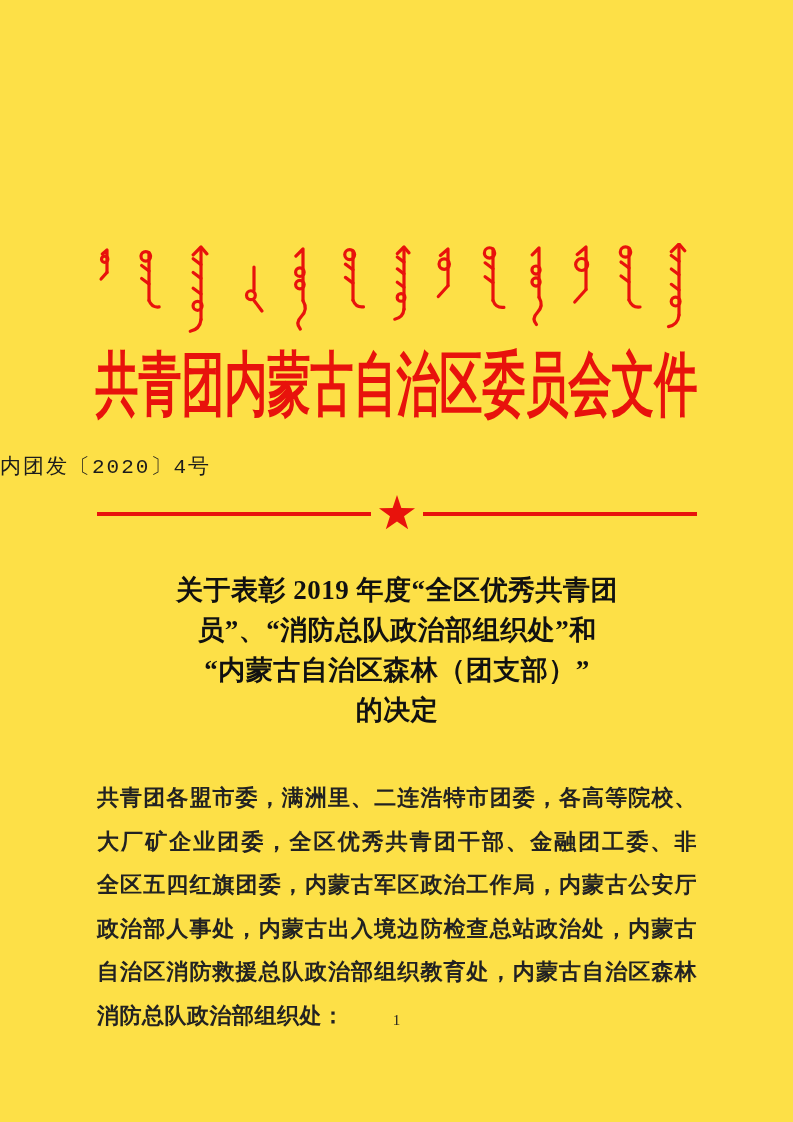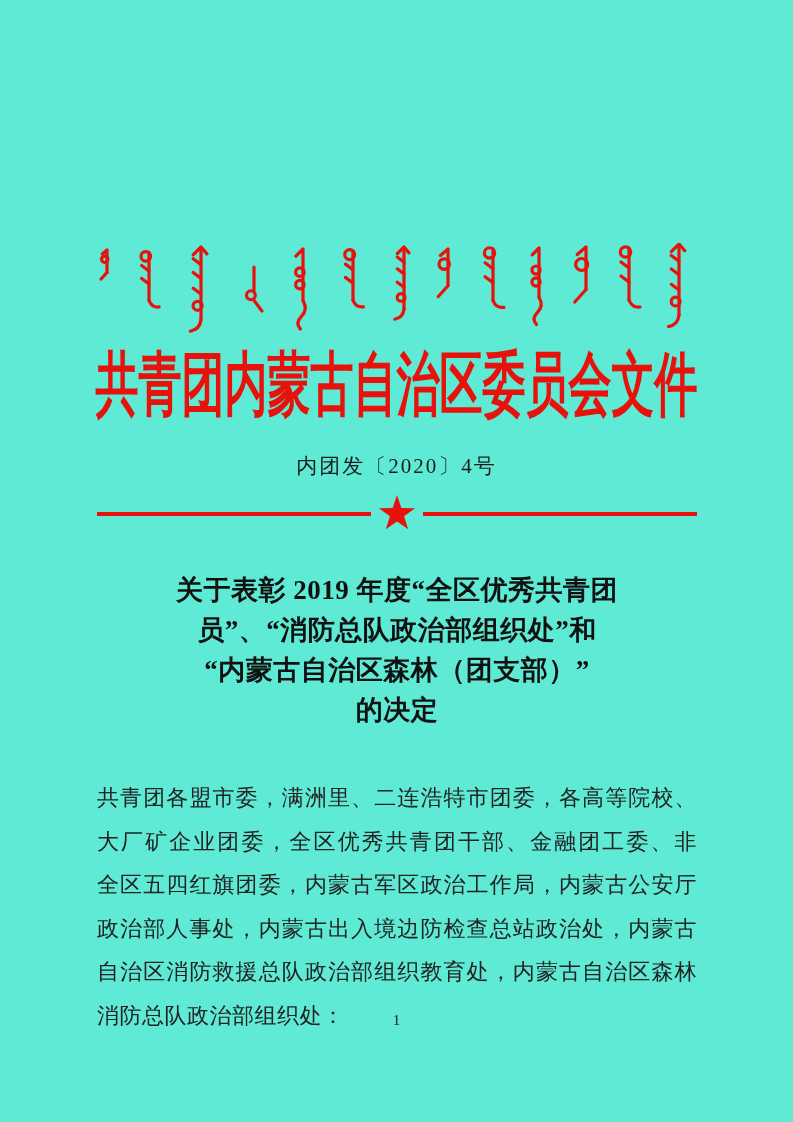--- a/index.html
+++ b/index.html
@@ -1,54 +1,54 @@
 <!DOCTYPE html>
 <html lang="zh" style="--accent: #e8120c; --ink: #1c1c1c;"><head>
 <meta charset="utf-8">
 <style>
   :root { --accent:#e8120c; --ink:#1c1c1c; }
   * { box-sizing:border-box; }
   html,body { margin:0; padding:0; background:#ffffff; }
   .page {
     position:relative; width:793px; height:1122px; margin:0 auto;
-    background:#5eead4; overflow:hidden;
+    background:#fde047; overflow:hidden;
     font-family:"Liberation Serif","DejaVu Serif",serif; color:var(--ink);
   }
   
   .mongolian { position:absolute; left:97px; top:243px; width:600px; height:96px; }
   .mongolian path, .mongolian circle {
     stroke:var(--accent); fill:none; stroke-width:3.2;
     stroke-linecap:round; stroke-linejoin:round; vector-effect:non-scaling-stroke;
   }
   
   .org-name {
     position:absolute; left:0; top:338px; width:100%;
     text-align:center; white-space:nowrap;
     color:var(--accent); font-weight:bold; font-size:43px; letter-spacing:0;
     transform:scaleY(1.62); transform-origin:50% 0;
   }
   .doc-number {
     position:absolute; left:0; top:452px; width:100%;
-    text-align:center; font-size:21px; letter-spacing:2px; color:var(--ink);
+    text-align:left; font-size:21px; letter-spacing:2px; color:var(--ink);font-family:Liberation Mono, monospace;
   }
   .red-rule {
     position:absolute; left:97px; top:495px; width:600px; height:38px;
     display:flex; align-items:center;
   }
   .rule-seg { flex:1 1 auto; height:4px; background:var(--accent); }
   .rule-star { flex:0 0 auto; width:40px; height:40px; margin:0 6px; }
   .rule-star polygon { fill:var(--accent); }
   .doc-title {
     position:absolute; left:97px; top:570px; width:600px;
     text-align:center; font-weight:bold; font-size:27px; line-height:40px;
     color:#111111; letter-spacing:0.5px;
   }
   .body-text {
     position:absolute; left:97px; top:776px; width:600px;
-    font-size:22px; line-height:43.5px; color:#222222;
+    font-size:22px; line-height:43.5px; color:#222222;font-weight:bold;
   }
   .body-line {
     text-align:justify; text-align-last:justify; letter-spacing:0.5px;
   }
   .body-line.last { text-align-last:left; }
   .page-number {
     position:absolute; left:0; top:1012px; width:100%;
     text-align:center; font-size:15px; color:#222222;
     font-family:"Liberation Serif","DejaVu Serif",serif;
   }

